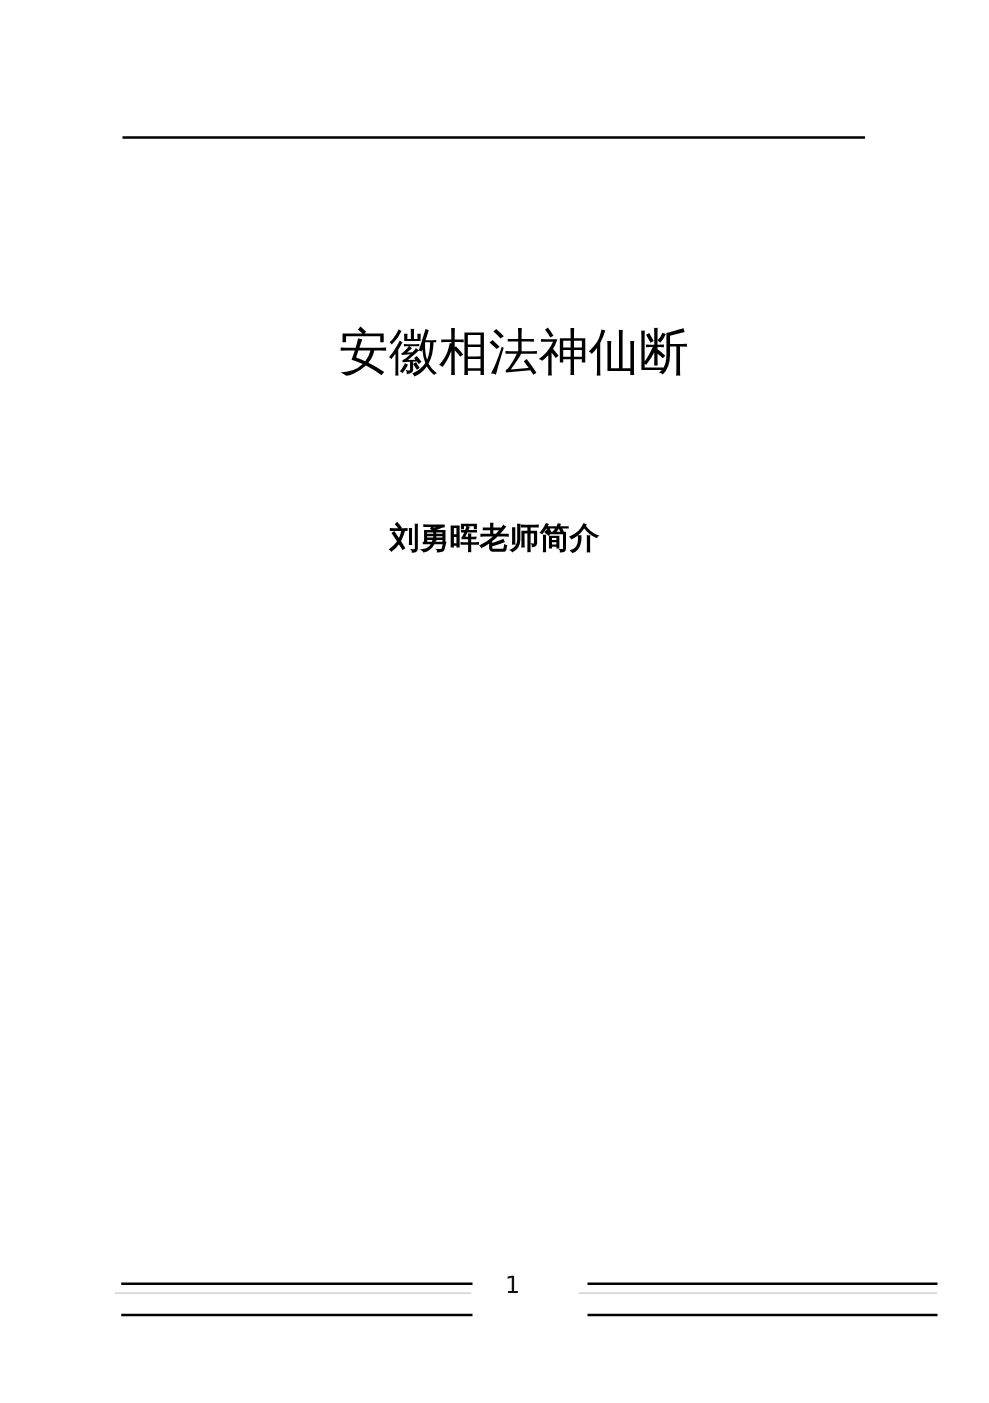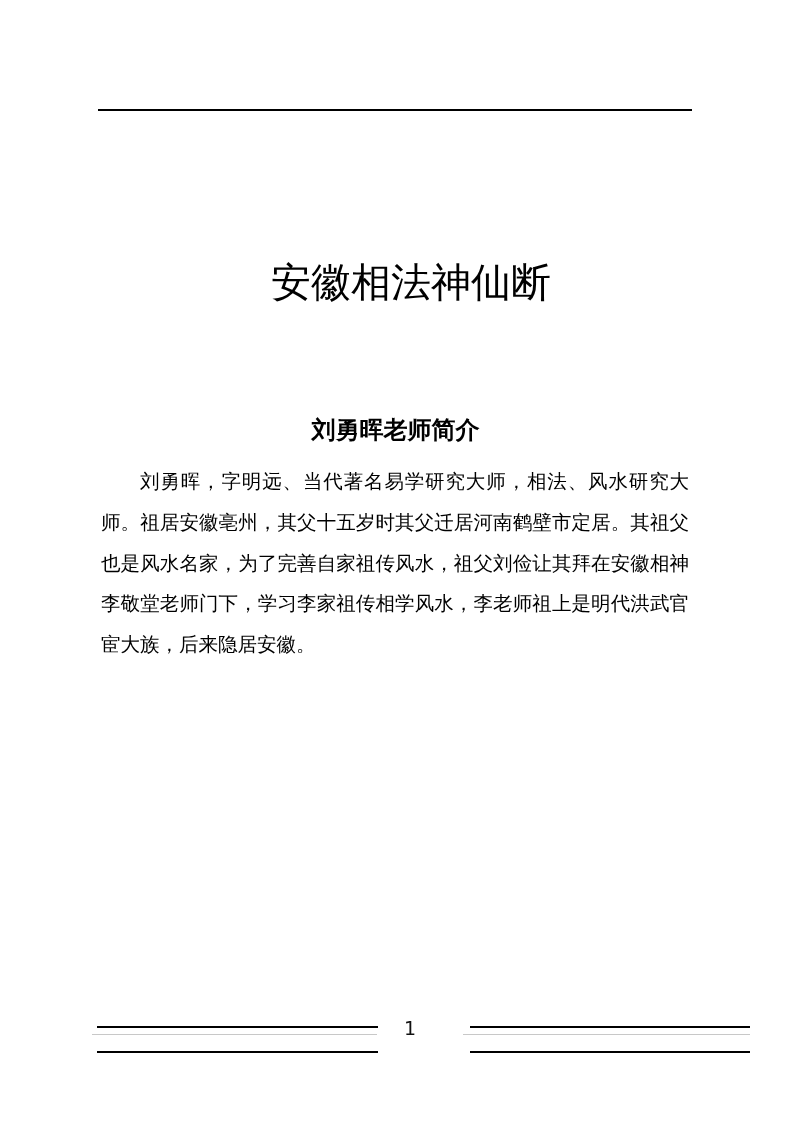--- a/index.html
+++ b/index.html
@@ -93,21 +93,20 @@
 </head>
 <body>
 
 <div class="header-rule"></div>
 
 <h1 class="doc-title">安徽相法神仙断</h1>
 
 <h2 class="section-heading">刘勇晖老师简介</h2>
 
 <div class="body-text">
-  <p>刘勇晖，字明远、当代著名易学研究大师，相法、风水研究大师。祖居安徽亳州，其父十五岁时其父迁居河南鹤壁市定居。其祖父也是风水名家，为了完善自家祖传风水，祖父刘俭让其拜在安徽相神李敬堂老师门下，学习李家祖传相学风水，李老师祖上是明代洪武官宦大族，后来隐居安徽。</p>
 </div>
 
 <div class="footer">
   <div class="thin" style="left:92px; top:19px; width:285px;"></div>
   <div class="seg" style="left:97px; top:11px; width:281px;"></div>
   <div class="seg" style="left:97px; top:36px; width:281px;"></div>
   <div class="page-number">1</div>
   <div class="thin" style="left:463px; top:19px; width:287px;"></div>
   <div class="seg" style="left:470px; top:11px; width:280px;"></div>
   <div class="seg" style="left:470px; top:36px; width:280px;"></div>

